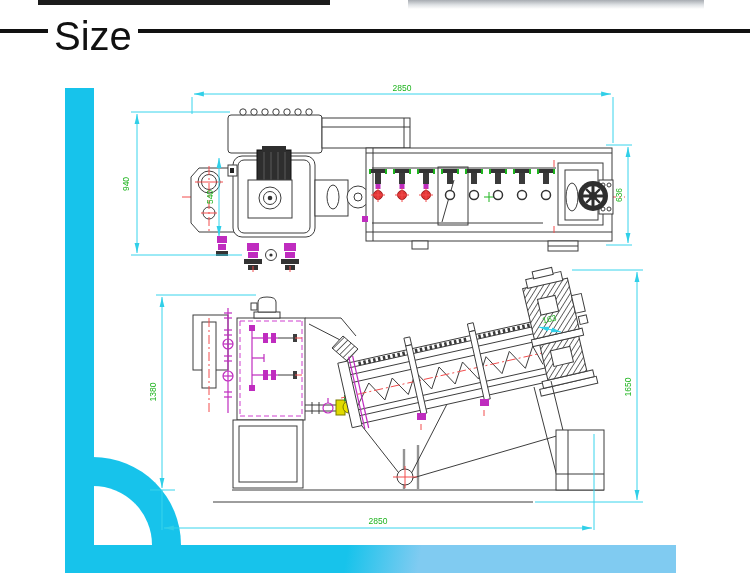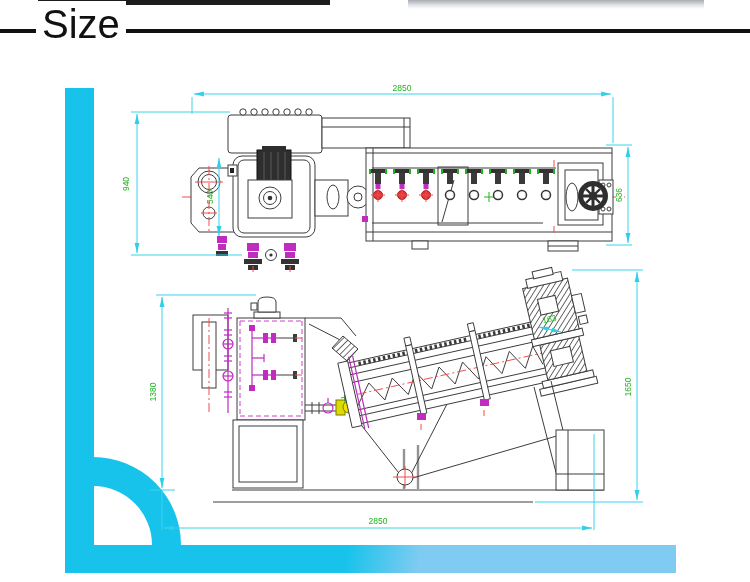--- a/index.html
+++ b/index.html
@@ -2,21 +2,21 @@
 <html><head>
 <meta charset="utf-8">
 <style>
   html,body{margin:0;padding:0;background:#fff;}
   body{width:750px;height:582px;overflow:hidden;font-family:"Liberation Sans",sans-serif;}
   .page{position:relative;width:750px;height:582px;background:#fff;}
   .top-bar-left{position:absolute;left:38px;top:0;width:292px;height:5px;background:#1c1c1c;}
   .top-bar-right{position:absolute;left:408px;top:0;width:296px;height:9px;
     background:linear-gradient(180deg,#a8acb2 0%,#dfe2e5 55%,#ffffff 100%);}
   .title-rule{position:absolute;left:0;top:29px;width:750px;height:4px;background:#111;}
-  .title{position:absolute;left:36px;top:1px;margin:0;font-size:40px;font-weight:400;color:#111;
+  .title{position:absolute;left:36px;top:1px;margin:12px;font-size:40px;font-weight:400;color:#111;
     background:#fff;padding:0 6px;line-height:1.15;z-index:2;letter-spacing:0px;}
   .side-bar{position:absolute;left:65px;top:88px;width:29px;height:485px;background:#17c3eb;}
   .corner-arc{position:absolute;left:93px;top:457px;width:88px;height:88px;box-sizing:border-box;
     border-top:29px solid #17c3eb;border-right:29px solid #17c3eb;border-top-right-radius:100% 100%;}
   .bottom-bar{position:absolute;left:65px;top:545px;width:611px;height:28px;
     background:linear-gradient(100deg,#17c3eb 0%,#17c3eb 46%,#80cbf1 58%,#80cbf1 100%);}
   svg.drawing{position:absolute;left:0;top:0;z-index:1;}
   
   .ln{stroke:#3d3d3d;fill:none;stroke-width:1;}
   .lnw{stroke:#3d3d3d;fill:#fff;stroke-width:1;}

